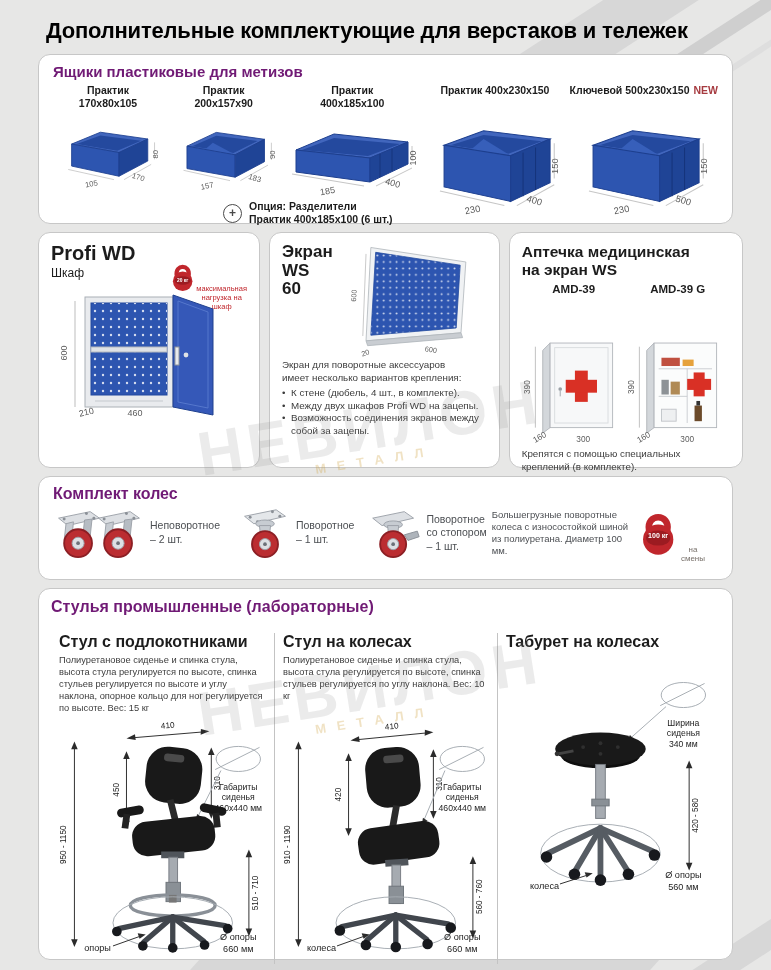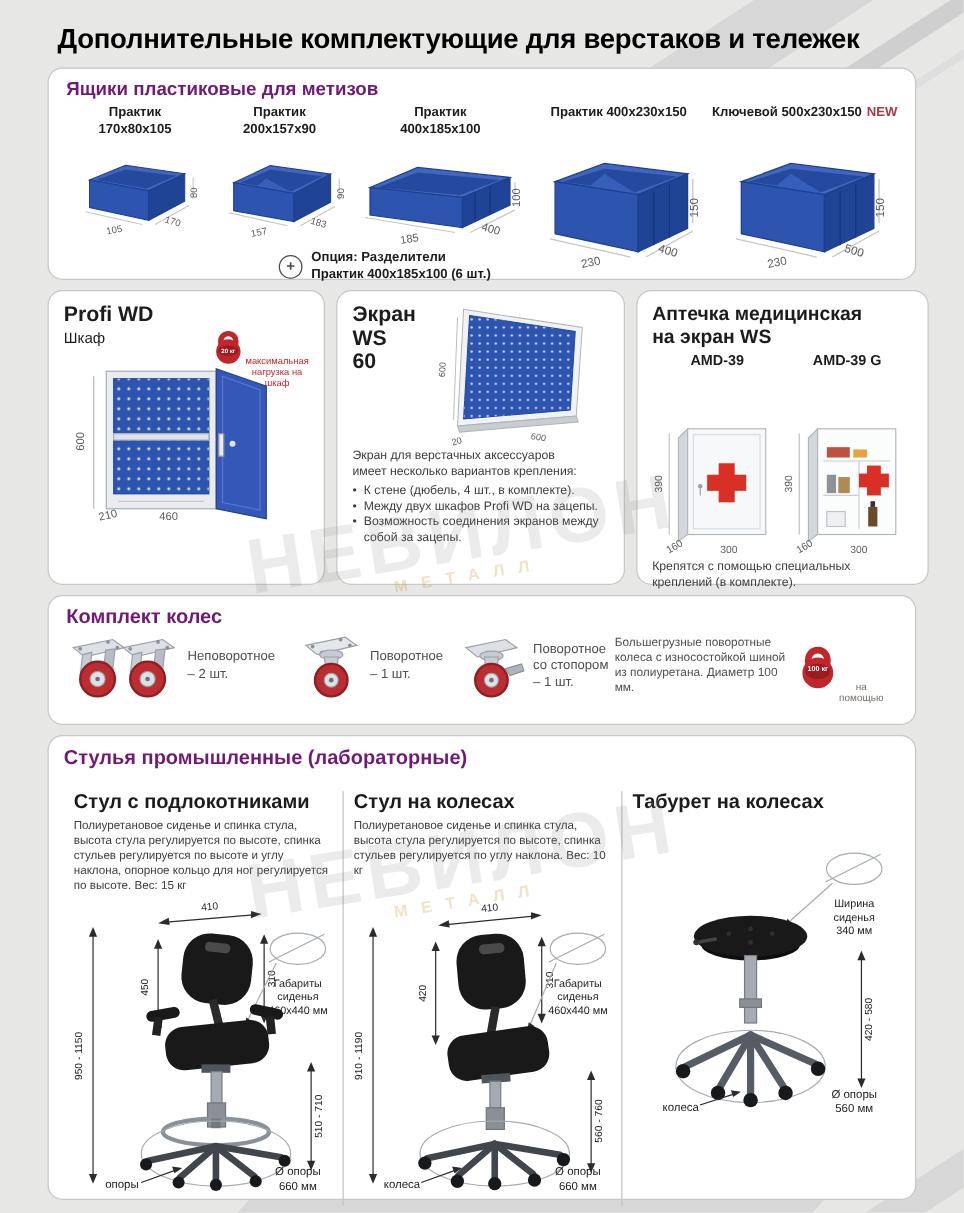--- a/index.html
+++ b/index.html
@@ -35,21 +35,21 @@
   .plus-circle{width:17px;height:17px;border:1.6px solid #4a4a4a;border-radius:50%;display:flex;align-items:center;justify-content:center;font-size:12px;font-weight:bold;color:#4a4a4a;background:#fff;}
   .option-text{font-size:10.5px;font-weight:bold;line-height:1.25;}
 
   
   .row2{display:flex;gap:9px;margin-bottom:8px;}
   .row2 .card{height:236px;padding:10px 12px;}
   .cabinet-card{flex:1.02;}
   .screen-card{flex:1;}
   .aidkit-card{flex:1.1;}
   .cab-head{display:flex;justify-content:space-between;}
-  .cab-title{font-size:17px;font-weight:bold;line-height:1.05;}
+  .cab-title{font-size:20px;font-weight:bold;line-height:1.05;}
   .cab-sub{font-size:12px;margin-top:2px;}
   .kett-wrap{display:flex;flex-direction:row;align-items:flex-end;width:78px;}
   .kett-cap{font-size:7.5px;color:#c0262c;text-align:center;line-height:1.2;margin-top:1px;}
   .small-desc{font-size:9.8px;color:#3c3c3c;line-height:1.32;margin-top:4px;}
   .small-desc b{color:#111;}
   .screen-head{display:flex;}
   .screen-title{font-size:17px;font-weight:bold;line-height:1.1;}
   .screen-bullets{margin:2px 0 0 0;padding:0;list-style:none;font-size:9.8px;color:#3c3c3c;line-height:1.3;}
   .screen-bullets li{padding-left:9px;position:relative;}
   .screen-bullets li::before{content:"•";position:absolute;left:0;}
@@ -288,21 +288,21 @@
           <polygon points="52,10 170,28 164,116 46,126" fill="#f0f2f4" stroke="#b0b5ba"></polygon>
           <polygon points="58,16 163,32 158,110 52,119" fill="#2d55b0" stroke="#22499e"></polygon>
           <polygon points="58,16 163,32 158,110 52,119" fill="url(#dotsB)"></polygon>
           <polygon points="46,126 164,116 166,122 48,132" fill="#c9cdd2" stroke="#b0b5ba"></polygon>
           <text class="dim" x="34" y="70" transform="rotate(-87 34 70)">600</text>
           <text class="dim" x="126" y="140" transform="rotate(9 126 140)">600</text>
           <text class="dim" x="46" y="144" transform="rotate(-16 46 144)">20</text>
         </svg>
       </div>
       <div class="small-desc" style="margin-top:0">
-        <div>Экран для верстачных аксессуаров</div>
+        <div>Экран для поворотные аксессуаров</div>
         <div>имеет несколько вариантов крепления:</div>
       </div>
       <ul class="screen-bullets">
         <li>К стене (дюбель, 4 шт., в комплекте).</li>
         <li>Между двух шкафов Profi WD на зацепы.</li>
         <li>Возможность соединения экранов между собой за зацепы.</li>
       </ul>
     </section>
 
     <section class="card aidkit-card">
@@ -423,21 +423,21 @@
           <div>– 1 шт.</div>
       </div>
       <div class="wheels-note">Большегрузные поворотные колеса с износостойкой шиной из полиуретана. Диаметр 100 мм.</div>
       <div class="kett-wrap" style="width:70px">
         <svg width="54" height="60" viewBox="0 0 84 94">
           <path d="M24,42 C17,7 67,7 60,42" stroke="#c0262c" stroke-width="13" fill="none" stroke-linecap="round"></path>
           <circle cx="42" cy="60" r="30" fill="#c0262c"></circle>
           <ellipse cx="42" cy="57" rx="24" ry="15" fill="#9c1b21"></ellipse>
           <text class="kett-num" x="42" y="56" font-size="14">100 кг</text>
         </svg>
-        <div class="kett-cap2">на помощью</div>
+        <div class="kett-cap2">на смены</div>
       </div>
     </div>
   </section>
 
   <section class="card chairs-card">
     <div class="card-title" style="font-size:16px">Стулья промышленные (лабораторные)</div>
     <div class="chairs-cols">
 
       <div class="chair-col">
         <h3 class="chair-name">Стул с подлокотниками</h3>

